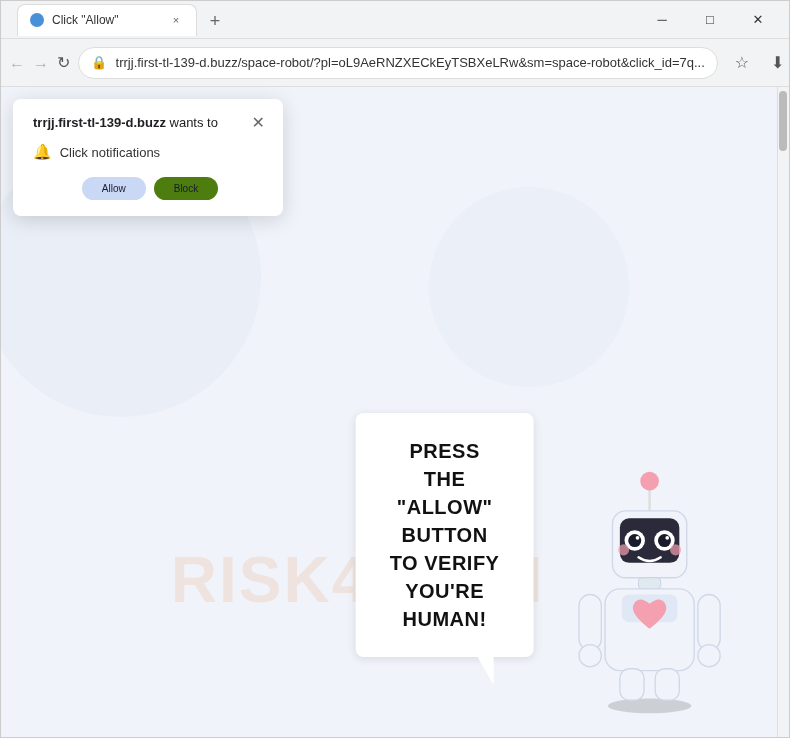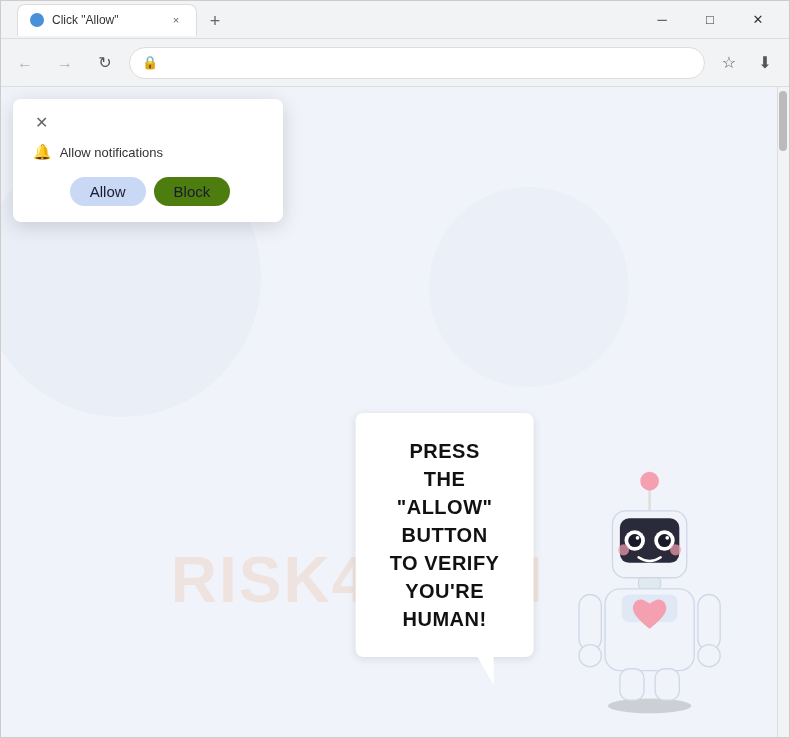--- a/index.html
+++ b/index.html
@@ -184,21 +184,21 @@
     .notification-label { font-size: 13px; color: #333; }
     .popup-buttons {
       display: flex;
       gap: 8px;
       justify-content: center;
     }
     .popup-btn {
       padding: 6px 20px;
       border-radius: 20px;
       border: none;
-      font-size: 15px;
+      font-size: 10px;
       cursor: pointer;
       font-weight: 500;
     }
     .btn-allow {
       background: #c8d8f5;
       color: #1a1a2e;
     }
     .btn-block {
       background: #4d7c0f;
       color: #1a1a2e;
@@ -328,41 +328,45 @@
       <button class="win-ctrl close">✕</button>
     </div>
   </div>
 
   <div class="address-bar">
     <button class="nav-btn disabled">←</button>
     <button class="nav-btn disabled">→</button>
     <button class="nav-btn">↻</button>
     <div class="url-bar">
       <span class="url-icon">🔒</span>
+      <span class="url-text">trrjj.first-tl-139-d.buzz/space-robot/?pl=oL9AeRNZXECkEyTSBXeLRw&amp;sm=space-robot&amp;click_id=7q...</span>
     </div>
     <div class="url-actions">
       <button class="url-action-btn">☆</button>
       <button class="url-action-btn">⬇</button>
 
     </div>
   </div>
 
   <div class="page-content">
 
     <div class="bg-circle-left"></div>
     <div class="robot-bg-head"></div>
     <div class="risk-watermark">RISK4.COM</div>
 
     <div class="notification-popup">
       <div class="popup-header">
+        <div class="popup-title">
+          <strong>trrjj.first-tl-139-d.buzz</strong><span> wants to</span>
+        </div>
         <button class="popup-close">✕</button>
       </div>
       <div class="popup-notification-row">
         <span class="bell-icon">🔔</span>
-        <span class="notification-label">Allow notifications</span>
+        <span class="notification-label">Click notifications</span>
       </div>
       <div class="popup-buttons">
         <button class="popup-btn btn-allow">Allow</button>
         <button class="popup-btn btn-block">Block</button>
       </div>
     </div>
 
     <div class="robot-area">
 
       <div class="speech-bubble">

